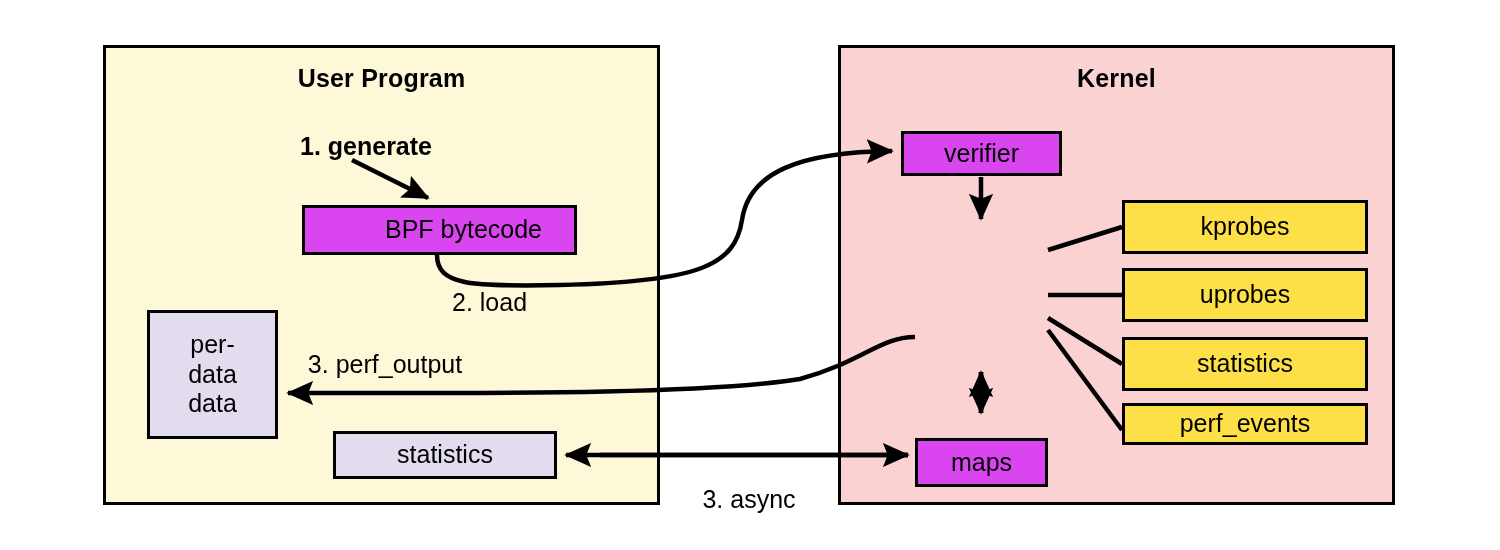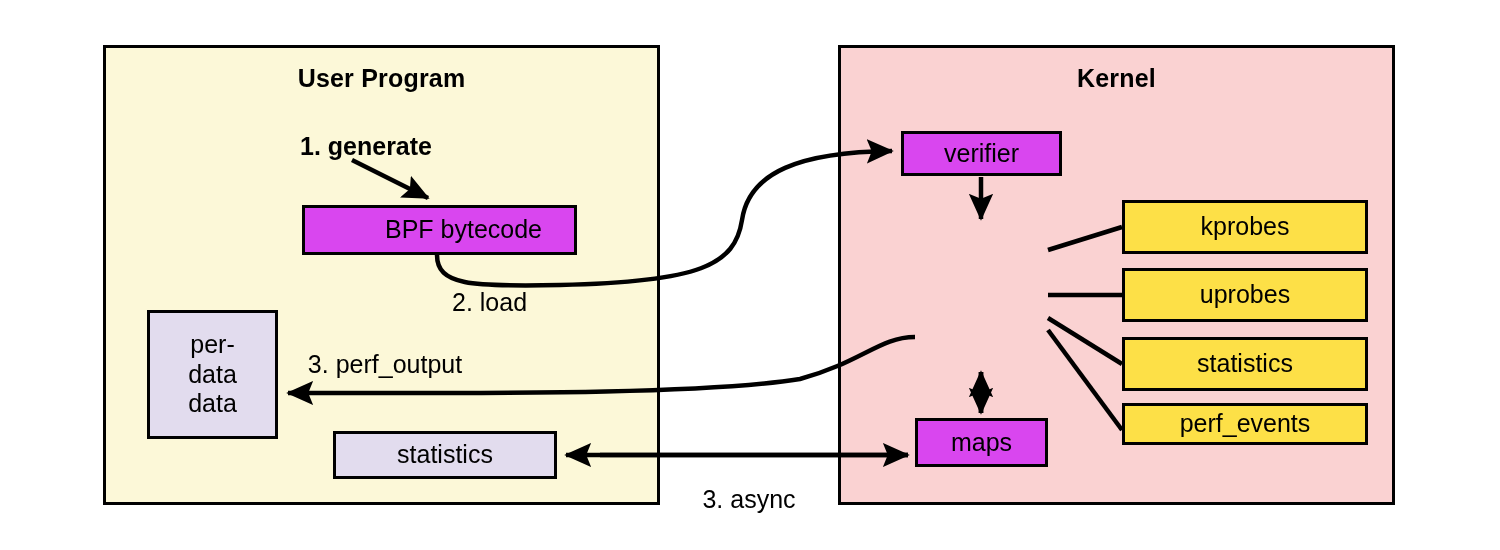--- a/index.html
+++ b/index.html
@@ -66,21 +66,21 @@
 
   #node-bpf-bytecode { left: 302px; top: 205px; width: 275px; height: 50px; padding-left: 48px; }
   #node-per-event-data {
     left: 147px; top: 310px; width: 131px; height: 129px;
     flex-direction: column; justify-content: center;
   }
   #node-statistics { left: 333px; top: 431px; width: 224px; height: 48px; }
 
   #node-verifier { left: 901px; top: 131px; width: 161px; height: 45px; }
   #node-bpf { left: 915px; top: 226px; width: 133px; height: 133px; }
-  #node-maps { left: 915px; top: 418px; width: 133px; height: 49px; }
+  #node-maps { left: 915px; top: 438px; width: 133px; height: 49px; }
 
   #node-kprobes { left: 1122px; top: 200px; width: 246px; height: 54px; }
   #node-uprobes { left: 1122px; top: 268px; width: 246px; height: 54px; }
   #node-tracepoints { left: 1122px; top: 337px; width: 246px; height: 54px; }
   #node-perf-events { left: 1122px; top: 403px; width: 246px; height: 42px; }
 
   .edge-label {
     position: absolute;
     font-size: 25px;
     color: #000000;

